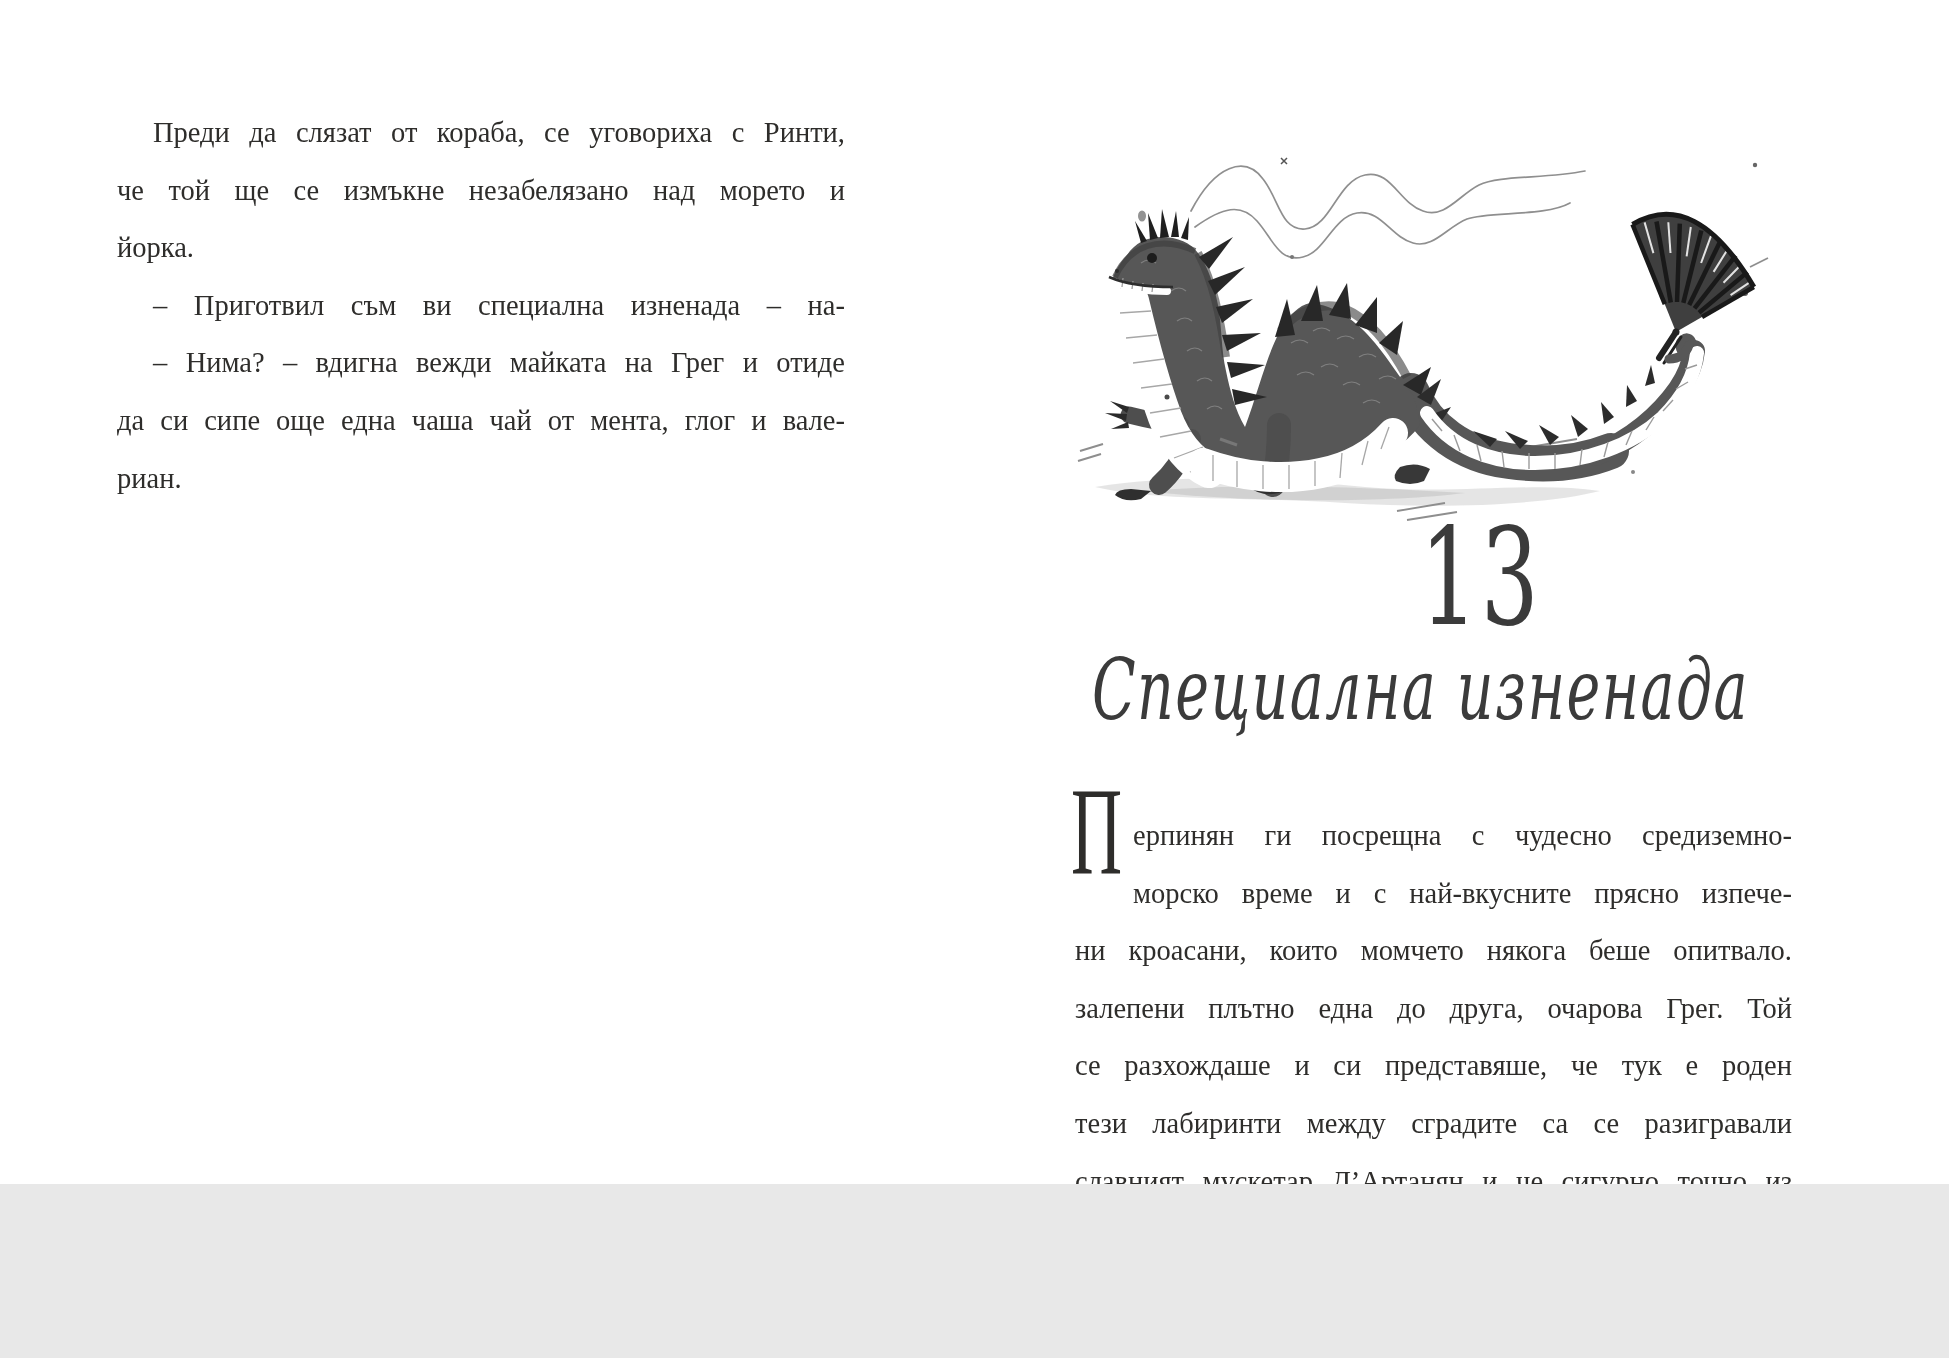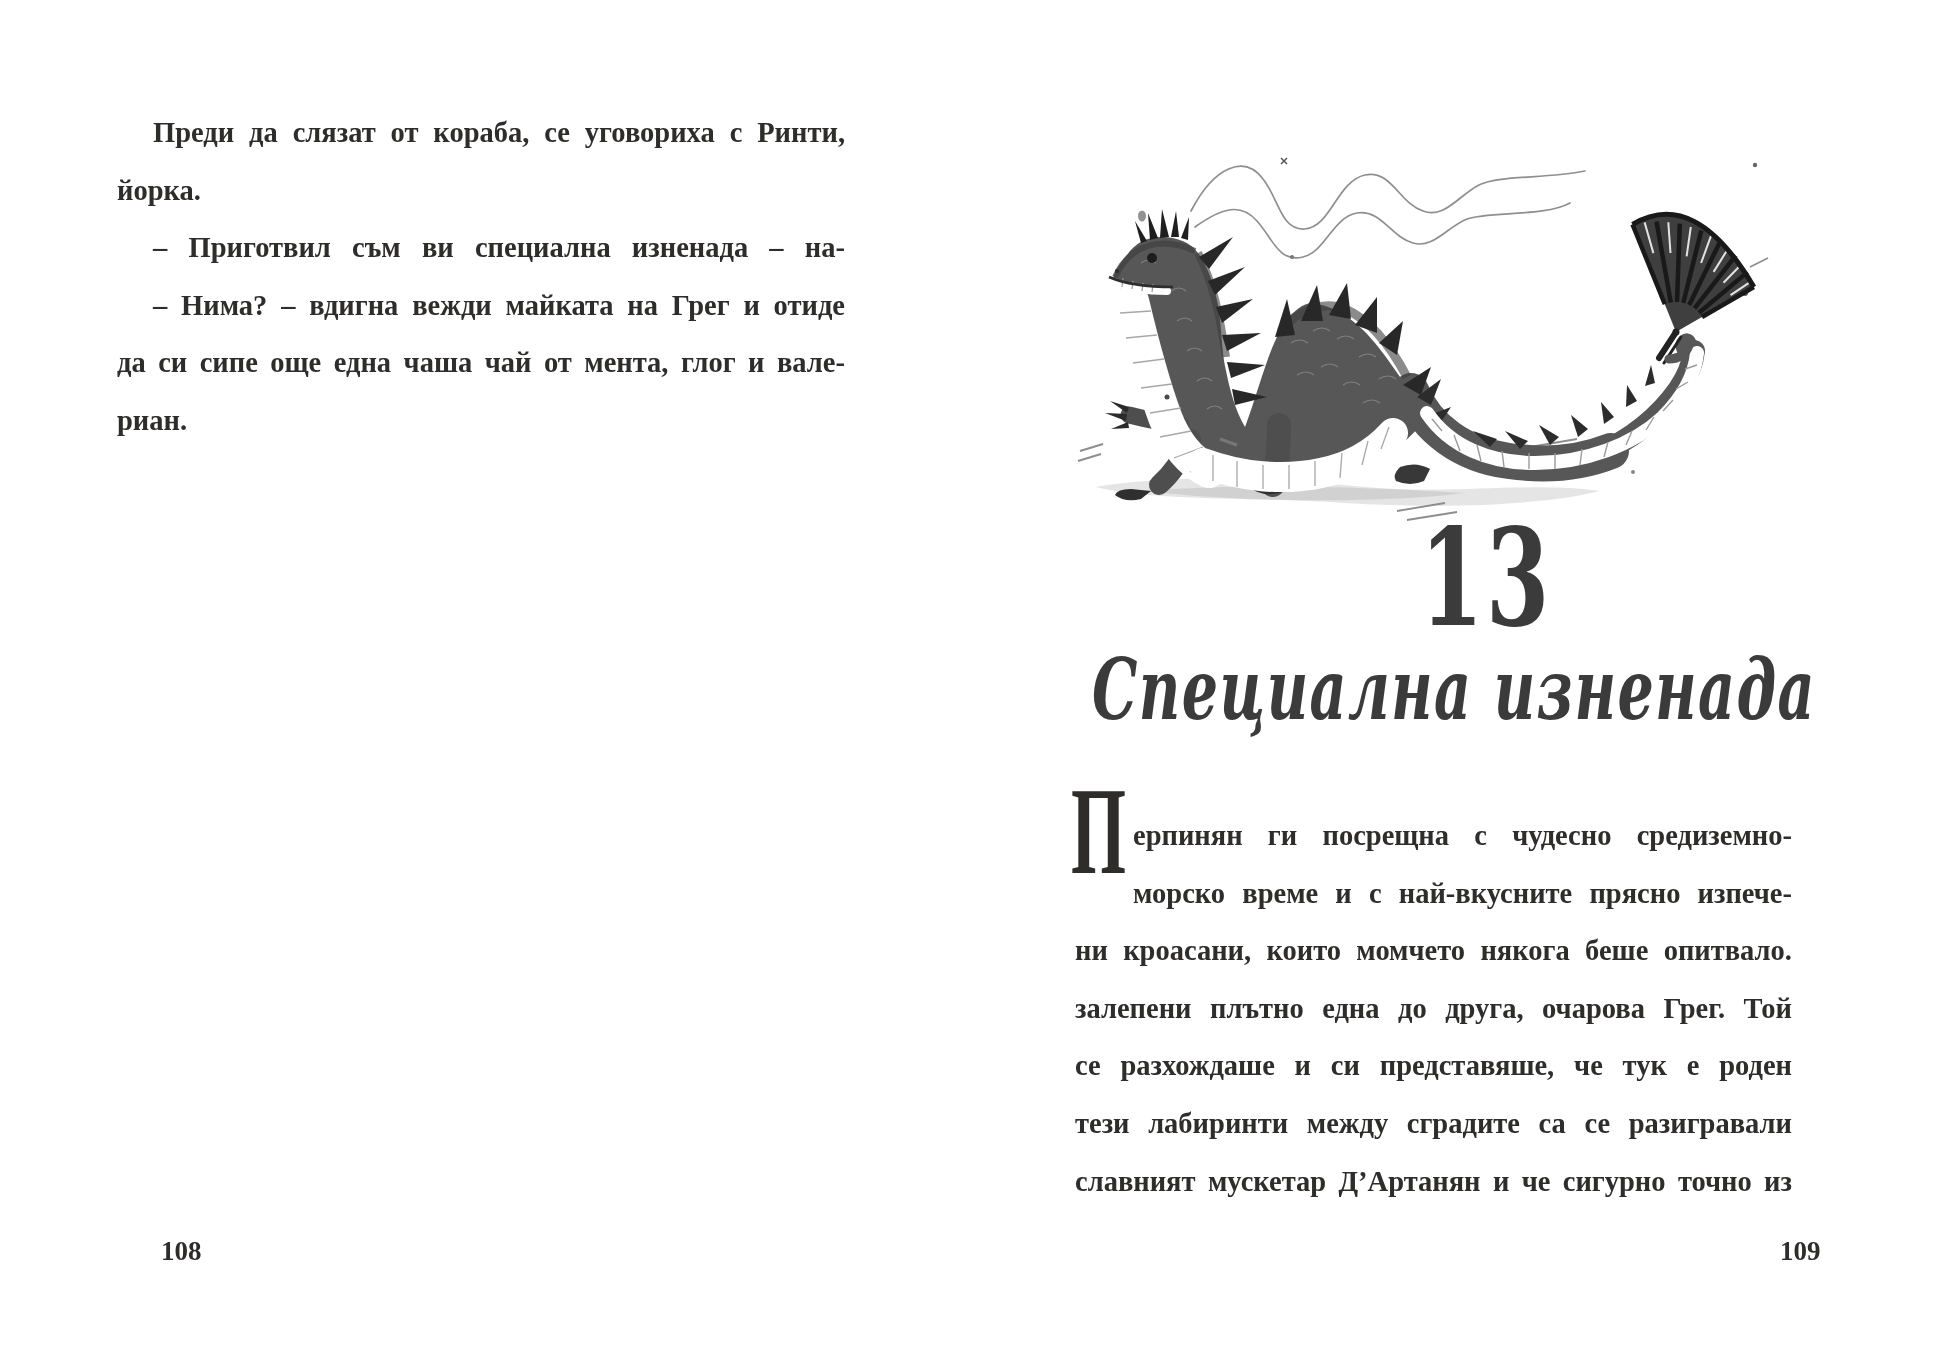--- a/index.html
+++ b/index.html
@@ -1,17 +1,17 @@
 <!DOCTYPE html>
 <html><head>
 <meta charset="utf-8">
 <style>
   html,body{margin:0;padding:0;background:#e8e8e8;}
-  .spread{position:relative;width:1949px;height:1358px;background:#ffffff;overflow:hidden;
-          font-family:"Liberation Serif","DejaVu Serif",serif;color:#2e2d2b;font-weight:bold;}
+  .spread{position:relative;width:1949px;height:1184px;background:#ffffff;overflow:hidden;
+          font-family:"Liberation Serif","DejaVu Serif",serif;color:#2e2d2b;}
   .textblock{position:absolute;}
   .bline{font-size:28.5px;line-height:57.6px;height:57.6px;white-space:nowrap;}
   .j{text-align:justify;text-align-last:justify;white-space:normal;}
   .ind{text-indent:36px;}
   .pad{padding-left:58px;}
   .pagenum{position:absolute;font-size:27px;color:#2e2d2b;}
   .dropcap{position:absolute;left:1071px;top:769px;font-size:122px;line-height:1;
            font-family:"Liberation Serif",serif;color:#2e2d2b;
            transform:scale(0.58,1.02);transform-origin:0 0;}
   .chapnum{position:absolute;left:1420px;top:511px;font-size:134px;line-height:1;
@@ -22,20 +22,21 @@
            transform:scaleX(0.68);transform-origin:0 0;letter-spacing:2px;white-space:nowrap;}
   .dragon{position:absolute;left:945px;top:95px;width:830px;height:440px;}
 </style>
 </head>
 <body>
 
 <div class="spread">
 
   <div class="textblock" style="left:117px;top:104px;width:728px;">
     <div class="bline j ind">Преди да слязат от кораба, се уговориха с Ринти,</div>
+    <div class="bline j">че той ще се измъкне незабелязано над морето и</div>
     <div class="bline">йорка.</div>
     <div class="bline j ind">– Приготвил съм ви специална изненада – на-</div>
     <div class="bline j ind">– Нима? – вдигна вежди майката на Грег и отиде</div>
     <div class="bline j">да си сипе още една чаша чай от мента, глог и вале-</div>
     <div class="bline">риан.</div>
   </div>
 
   <svg class="dragon" viewBox="0 0 830 440" aria-hidden="true">
 
     <g>

